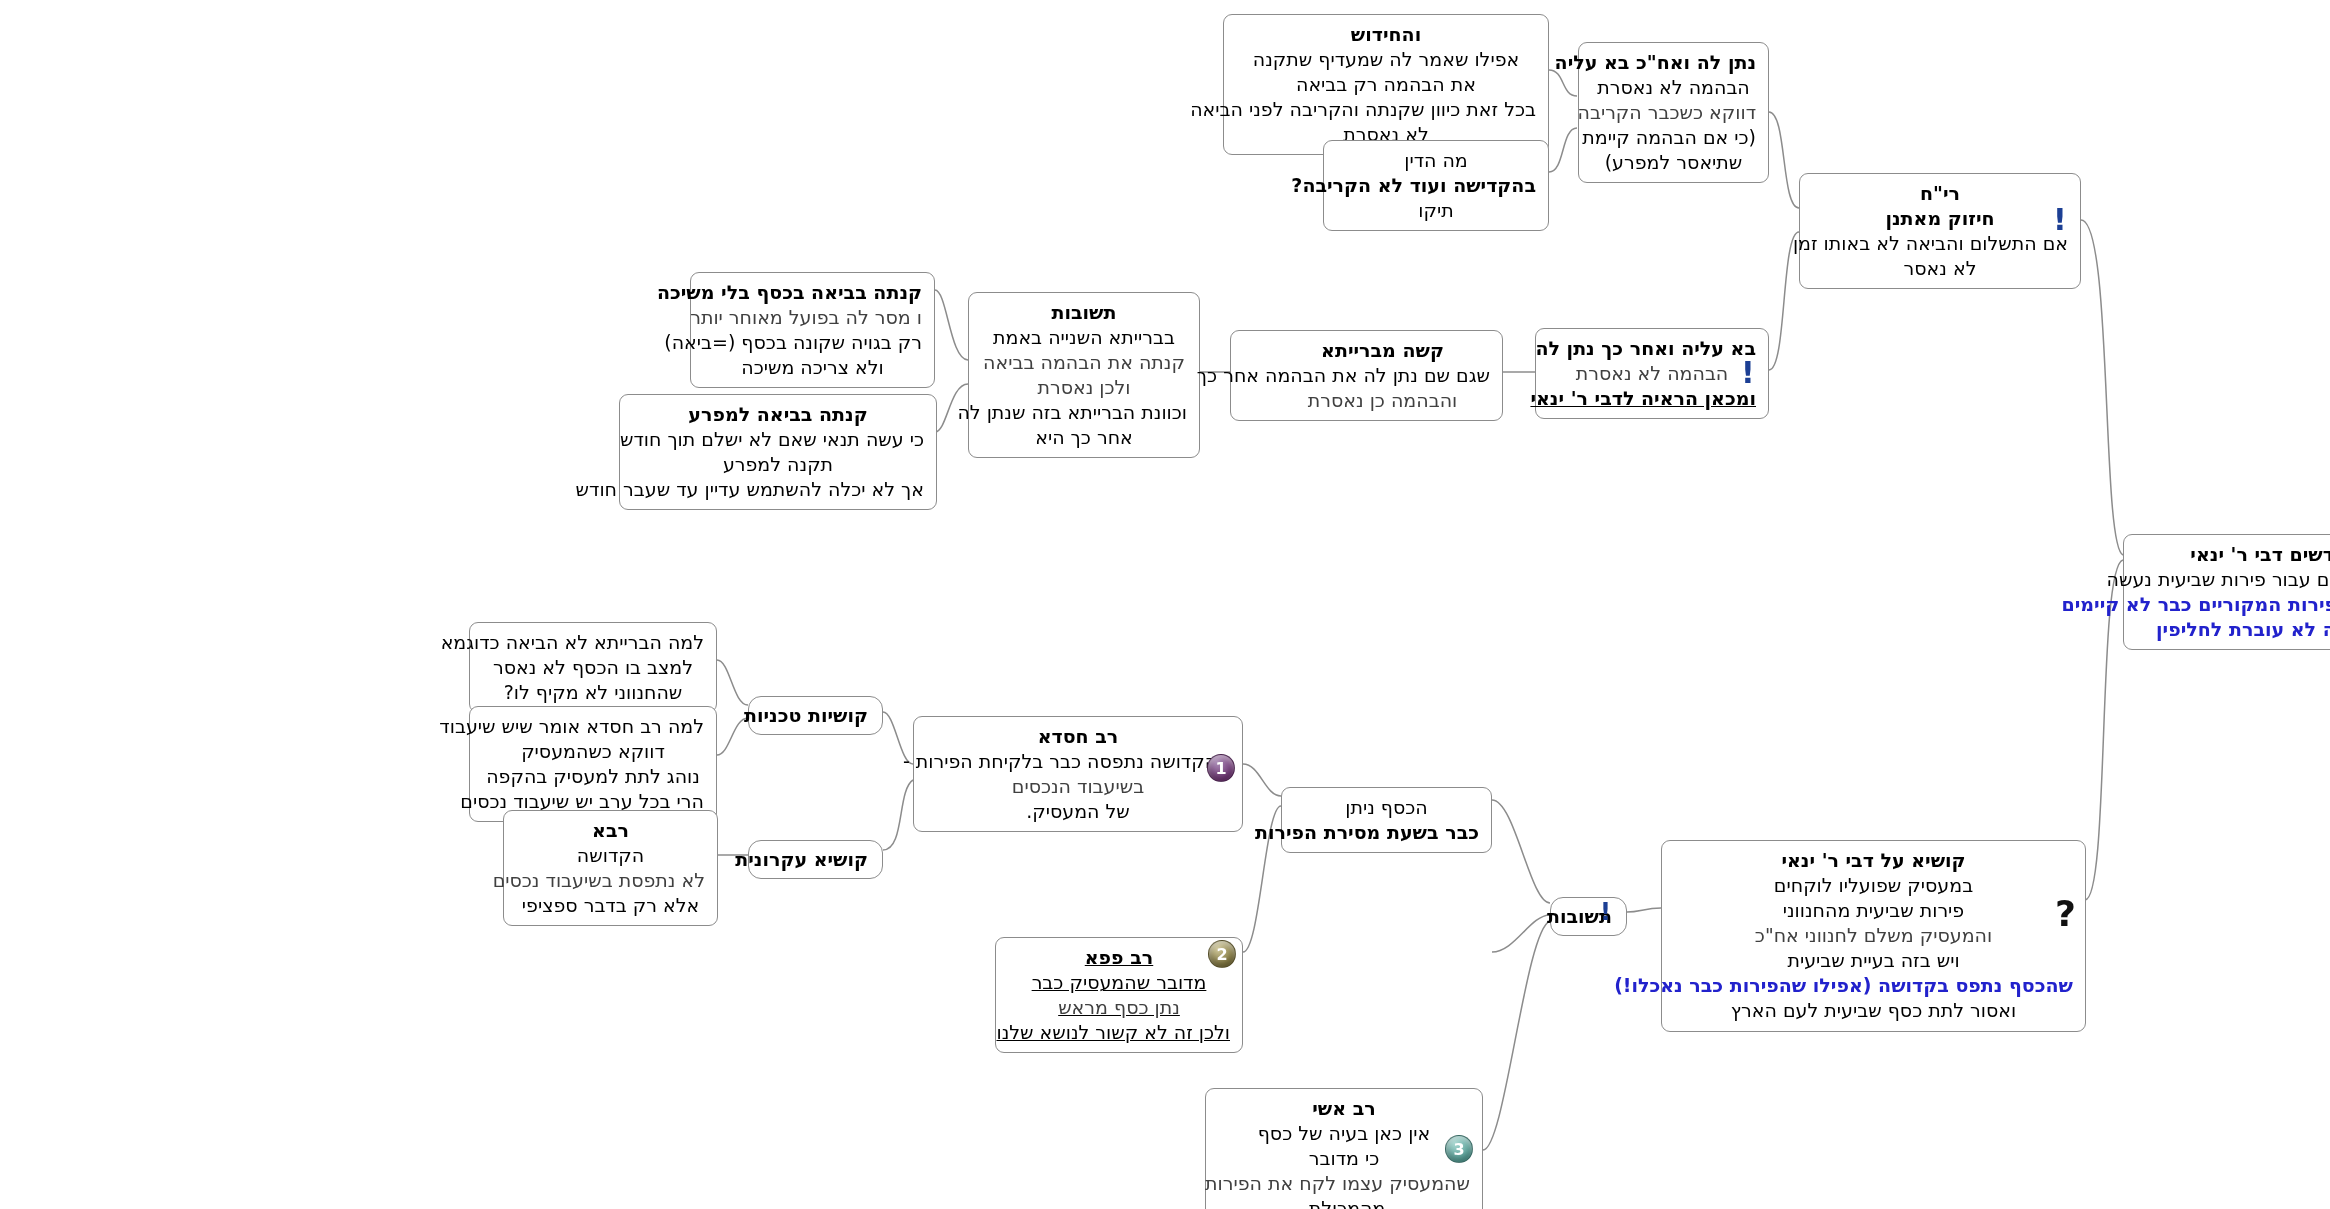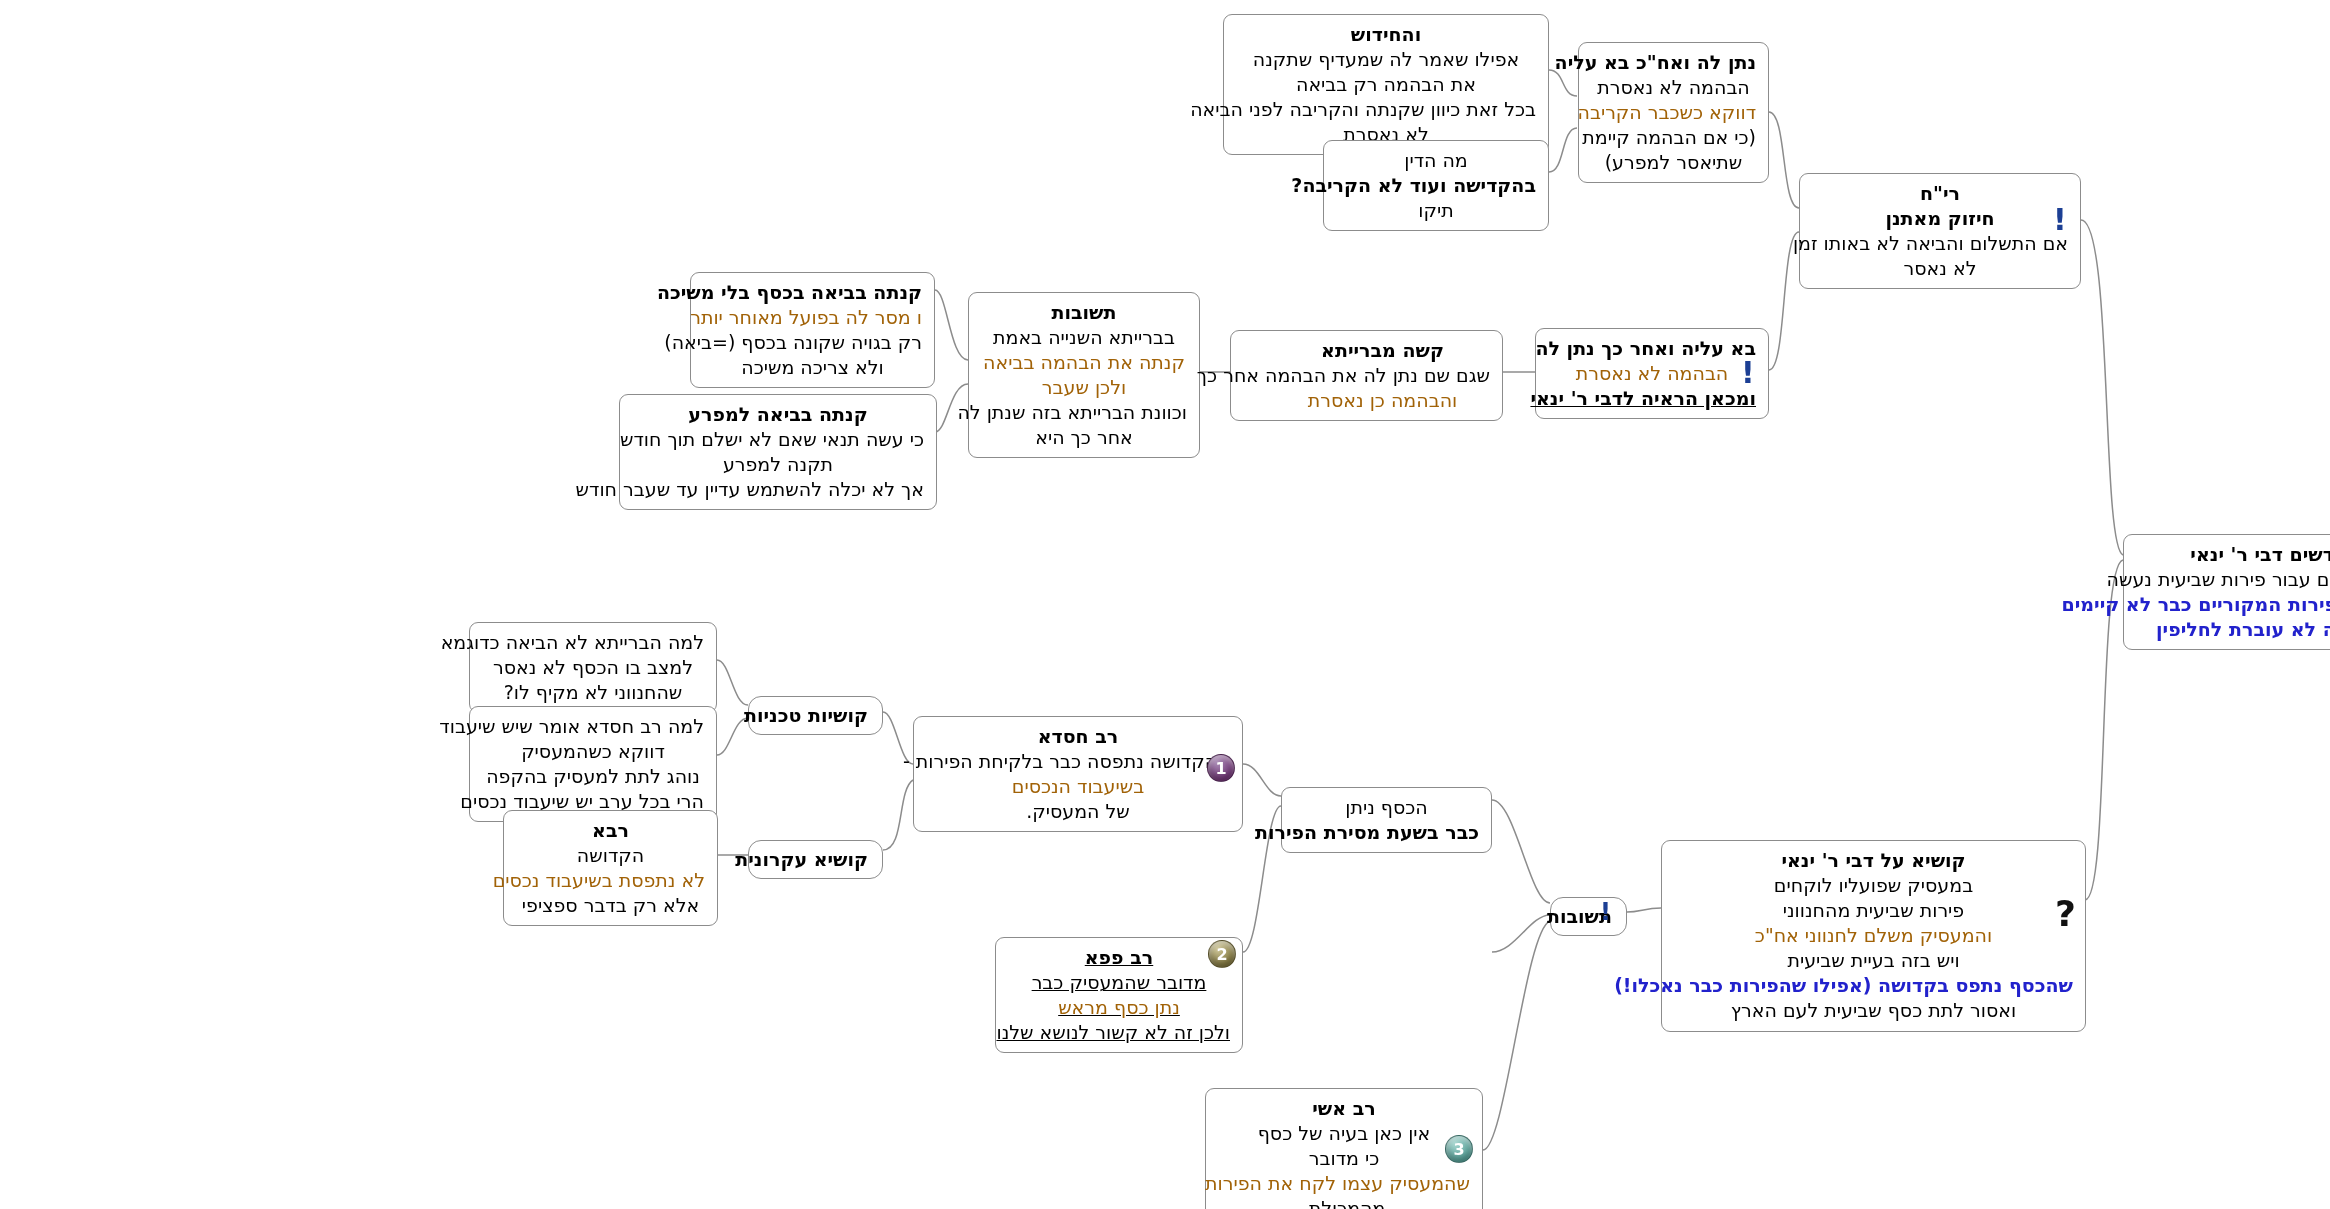--- a/index.html
+++ b/index.html
@@ -18,21 +18,21 @@
     border-radius:9px;
     text-align:center;
     color:#000000;
     line-height:1.32;
     padding:7px 12px;
     font-size:19px;
     white-space:nowrap;
   }
   .node .ln{display:block;}
   .b{font-weight:bold;}
-  .blue{color:#a16207;}
+  .blue{color:#404040;}
   .bluebold{color:#2222cc;font-weight:bold;}
   .ul{text-decoration:underline;font-weight:bold;}
   .pill{
     border-radius:13px;
     font-weight:bold;
     padding:6px 14px;
     font-size:19px;
     text-align:right;
   }
   .ellipse{
@@ -160,21 +160,21 @@
     <span class="ln b">קנתה בביאה למפרע</span>
     <span class="ln">כי עשה תנאי שאם לא ישלם תוך חודש</span>
     <span class="ln">תקנה למפרע</span>
     <span class="ln">אך לא יכלה להשתמש עדיין עד שעבר חודש</span>
   </div>
 
   <div class="node" style="left:503px;top:292px;width:232px;">
     <span class="ln b">תשובות</span>
     <span class="ln">בברייתא השנייה באמת</span>
     <span class="ln blue">קנתה את הבהמה בביאה</span>
-    <span class="ln blue">ולכן שעבר</span>
+    <span class="ln blue">ולכן נאסרת</span>
     <span class="ln">וכוונת הברייתא בזה שנתן לה</span>
     <span class="ln">אחר כך היא</span>
   </div>
 
   <div class="node" style="left:765px;top:330px;width:273px;padding-left:44px;">
     <span class="ln b">קשה מברייתא</span>
     <span class="ln">שגם שם נתן לה את הבהמה אחר כך</span>
     <span class="ln blue">והבהמה כן נאסרת</span>
   </div>
 

